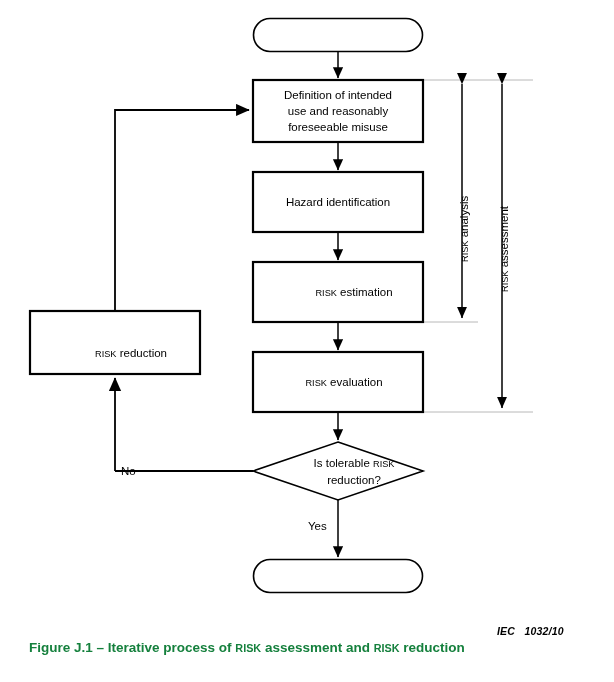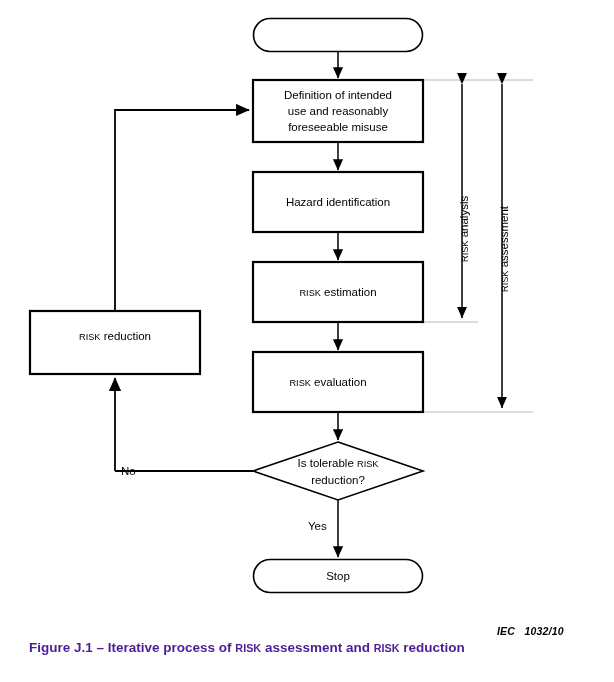--- a/index.html
+++ b/index.html
@@ -37,20 +37,21 @@
     justify-content: center;
     text-align: center;
     font-family: "Liberation Sans", sans-serif;
     font-size: 11.5px;
     line-height: 16px;
     color: #000000;
     pointer-events: none;
   }
   .sc {
     font-size: 11.5px;
+    padding-left: 16px;
   }
   .sc .smallcaps {
     font-size: 9.2px;
   }
   .edge-label {
     position: absolute;
     font-family: "Liberation Sans", sans-serif;
     font-size: 11.5px;
     color: #000000;
   }
@@ -80,21 +81,21 @@
     margin-top: 25px;
   }
   #figure-caption {
     position: absolute;
     left: 29px;
     top: 640px;
     width: 560px;
     font-family: "Liberation Sans", sans-serif;
     font-weight: bold;
     font-size: 13.5px;
-    color: #4c1d95;
+    color: #15803d;
     white-space: nowrap;
   }
   #figure-caption .smallcaps {
     font-size: 10.8px;
   }
 </style>
 </head>
 <body>
 
 <div id="diagram-root">
@@ -190,27 +191,24 @@
 
   <div class="node-label sc" style="left:253px; top:352px; width:150px; height:60px;">
     <span><span class="smallcaps">RISK</span><span> evaluation</span></span>
   </div>
 
   <div class="node-label sc" style="left:253px; top:442px; width:170px; height:58px;">
     <span><span>Is tolerable </span><span class="smallcaps">RISK</span></span>
     <span>reduction?</span>
   </div>
 
-  <div class="node-label sc" style="left:30px; top:311px; width:170px; height:51px;">
+  <div class="node-label sc" style="left:30px; top:311px; width:170px; height:51px;justify-content:flex-end;">
     <span><span class="smallcaps">RISK</span><span> reduction</span></span>
   </div>
 
-  <div class="node-label" style="left:253px; top:559px; width:170px; height:33px;">
-    <span>Stop</span>
-  </div>
 
   <div class="edge-label" style="left:121px; top:465px;">No</div>
 
   <div class="edge-label" style="left:308px; top:520px;">Yes</div>
 
   <div class="vert-label" style="left:458px; top:262px;"><span class="smallcaps">RISK</span><span> analysis</span></div>
 
   <div class="vert-label" style="left:498px; top:292px;"><span class="smallcaps">RISK</span><span> assessment</span></div>
 
   <div id="iec-ref">IEC   1032/10</div>

